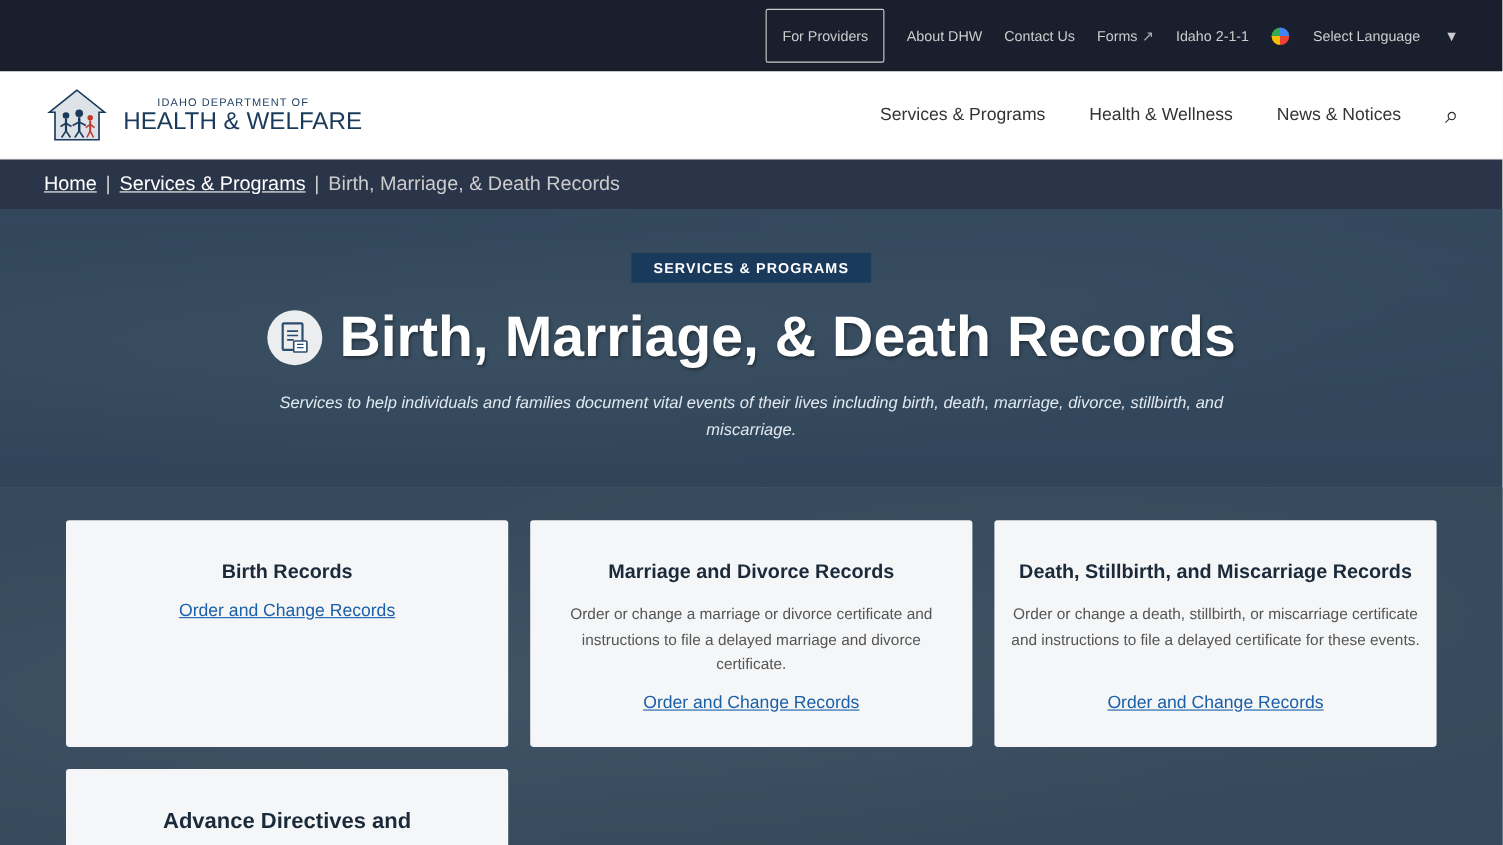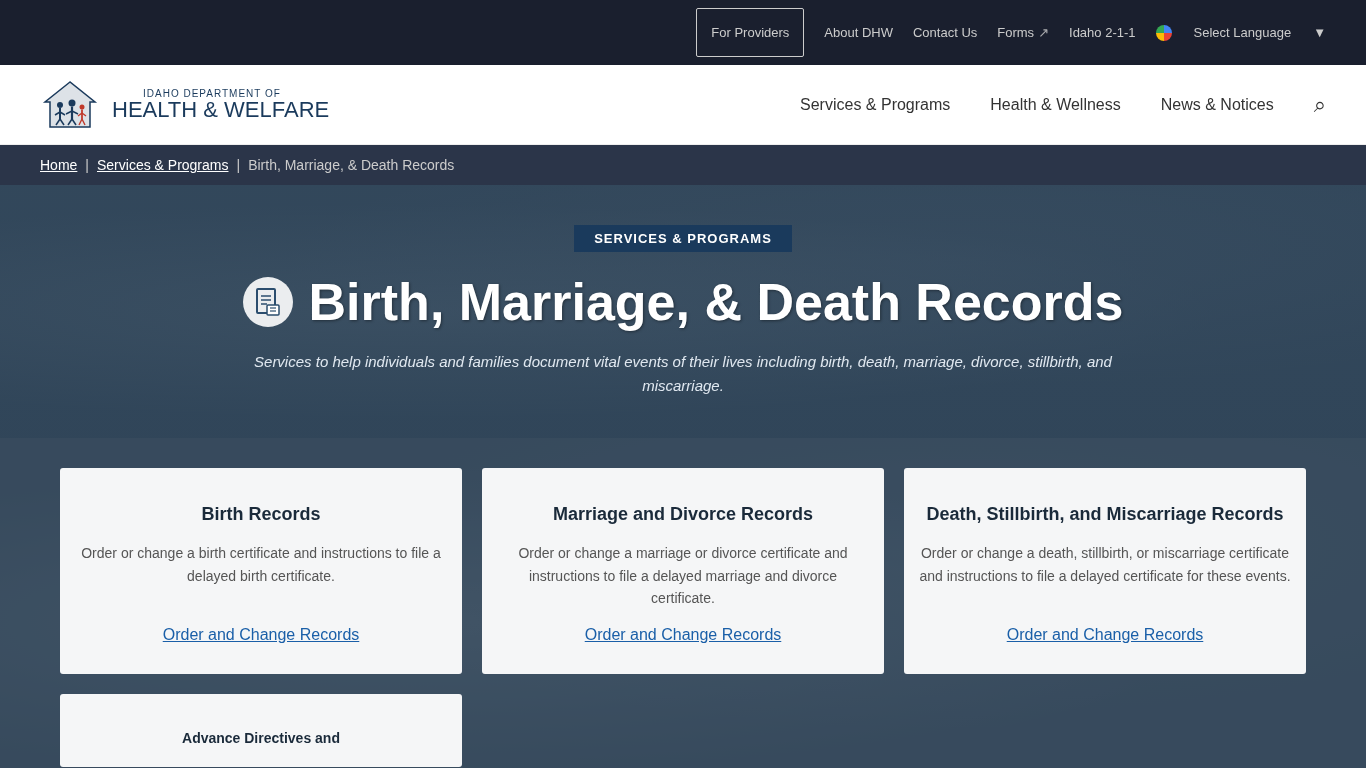--- a/index.html
+++ b/index.html
@@ -112,21 +112,21 @@
       padding: 0;
     }
 
     
     .breadcrumb-bar {
       background: #2b3549;
       padding: 12px 40px;
       display: flex;
       align-items: flex-end;
       gap: 8px;
-      font-size: 14px;
+      font-size: 18px;
     }
     .breadcrumb-bar a {
       color: #fff;
       text-decoration: underline;
     }
     .breadcrumb-bar span {
       color: #ccc;
     }
     .breadcrumb-sep {
       color: #ccc;
@@ -277,21 +277,21 @@
       grid-template-columns: repeat(3, 1fr);
       gap: 20px;
     }
     .card-partial {
       background: rgba(255,255,255,0.95);
       border-radius: 3px;
       padding: 35px 30px 20px;
       text-align: center;
     }
     .card-partial-title {
-      font-size: 14px;
+      font-size: 20px;
       font-weight: bold;
       color: #1a2a3a;
       line-height: 1.3;
     }
   </style>
 </head>
 <body>
 
 <div class="top-bar">
   <a class="for-providers-btn">For Providers</a>
@@ -385,21 +385,20 @@
     <p class="hero-subtitle">Services to help individuals and families document vital events of their lives including birth, death, marriage, divorce, stillbirth, and miscarriage.</p>
   </div>
 </section>
 
 <section class="cards-section">
   <div class="cards-overlay"></div>
   <div class="cards-grid">
 
     <div class="card">
       <div class="card-title">Birth Records</div>
-      <div class="card-desc">Order or change a birth certificate and instructions to file a delayed birth certificate.</div>
       <a class="card-link">Order and Change Records</a>
     </div>
 
     <div class="card">
       <div class="card-title">Marriage and Divorce Records</div>
       <div class="card-desc">Order or change a marriage or divorce certificate and instructions to file a delayed marriage and divorce certificate.</div>
       <a class="card-link">Order and Change Records</a>
     </div>
 
     <div class="card">

